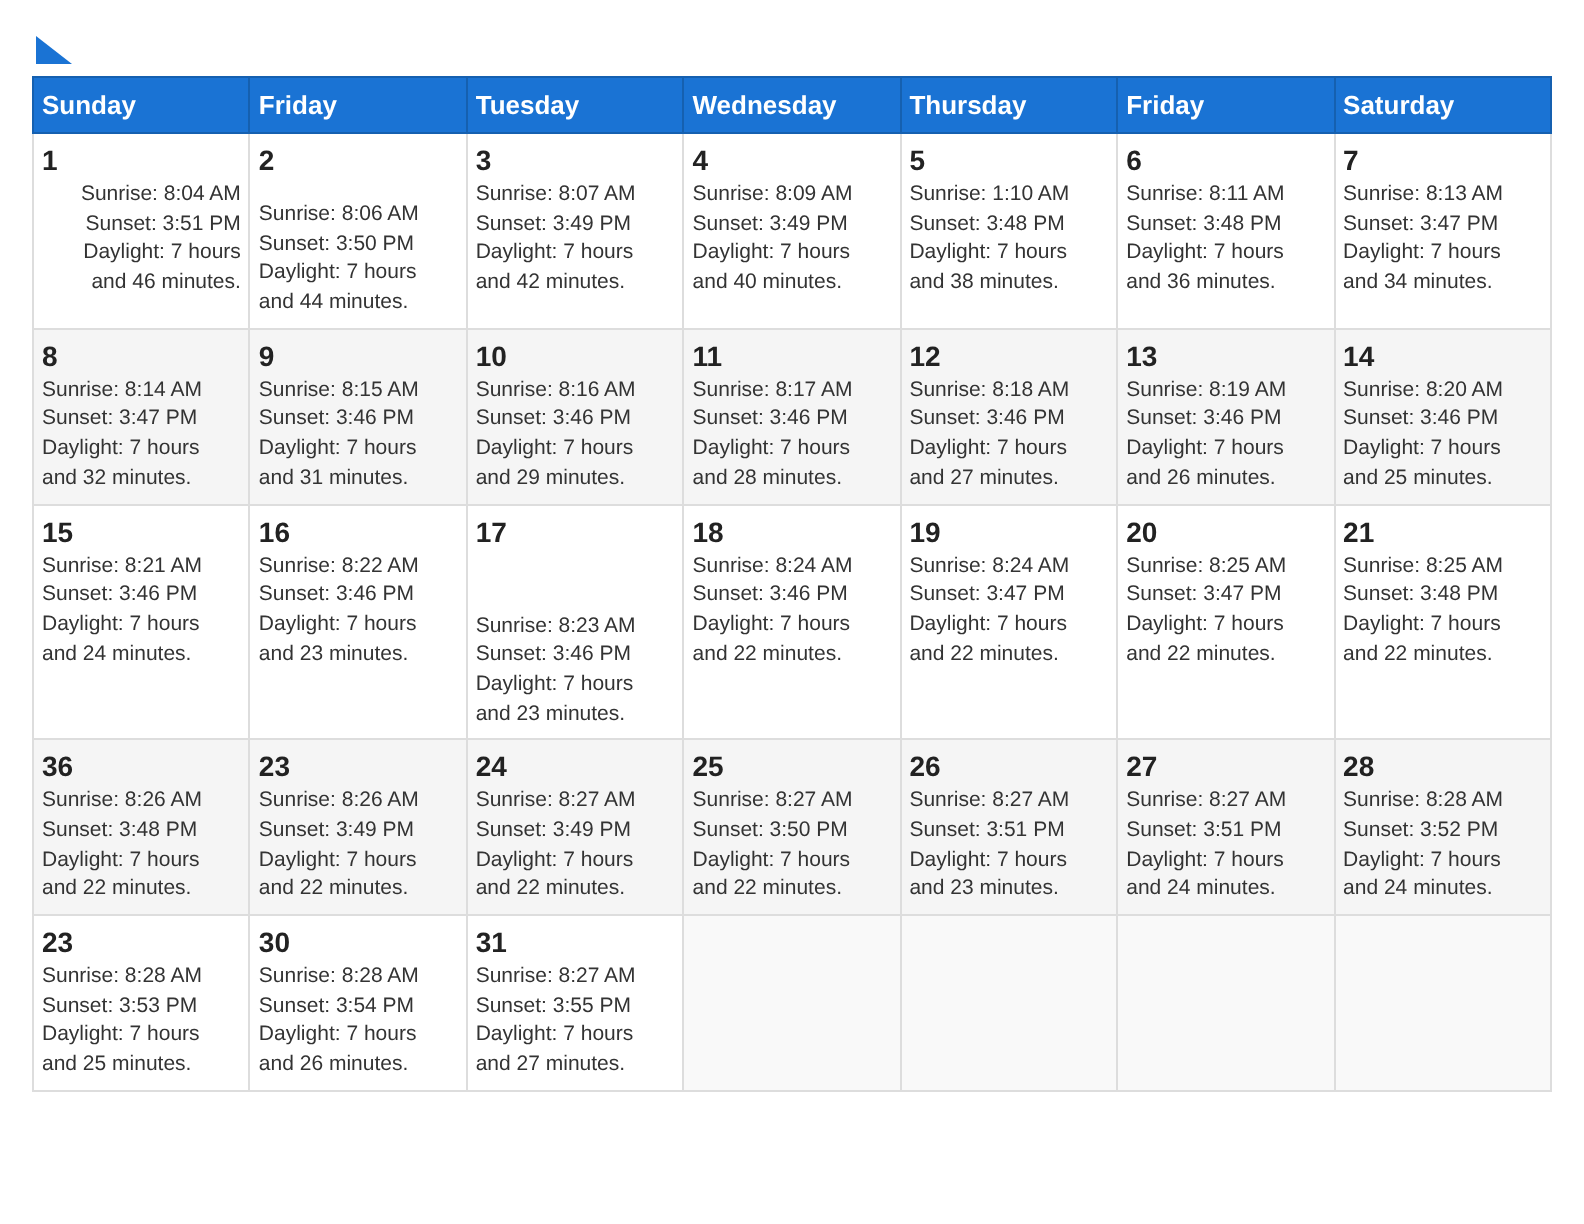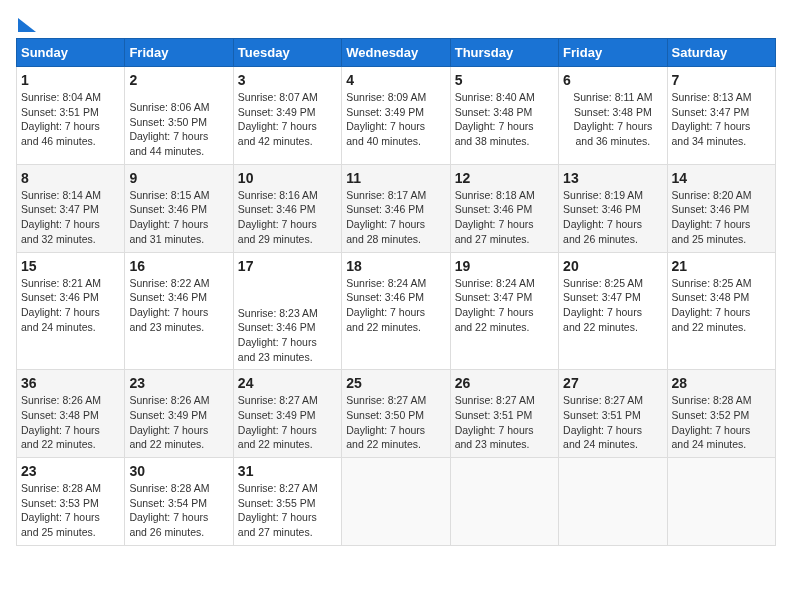--- a/index.html
+++ b/index.html
@@ -128,21 +128,21 @@
         <th>Wednesday</th>
         <th>Thursday</th>
         <th>Friday</th>
         <th>Saturday</th>
       </tr>
   </thead>
   <tbody id="calendar-body">
   <tr>
         <td>
           <span class="day-number">1</span>
-          <div class="day-info" style="white-space: pre-line;">Sunrise: 8:04 AM
+          <div class="day-info" style="white-space: pre-line; text-align: right;">Sunrise: 8:04 AM
 Sunset: 3:51 PM
 Daylight: 7 hours
 and 46 minutes.</div>
         </td>
         <td>
           <span class="day-number">2</span>
           <div class="day-info" style="white-space: pre-line; margin-top: 12px;">Sunrise: 8:06 AM
 Sunset: 3:50 PM
 Daylight: 7 hours
 and 44 minutes.</div>
@@ -156,28 +156,28 @@
         </td>
         <td>
           <span class="day-number">4</span>
           <div class="day-info" style="white-space: pre-line;">Sunrise: 8:09 AM
 Sunset: 3:49 PM
 Daylight: 7 hours
 and 40 minutes.</div>
         </td>
         <td>
           <span class="day-number">5</span>
-          <div class="day-info" style="white-space: pre-line;">Sunrise: 8:40 AM
+          <div class="day-info" style="white-space: pre-line;">Sunrise: 1:10 AM
 Sunset: 3:48 PM
 Daylight: 7 hours
 and 38 minutes.</div>
         </td>
         <td>
           <span class="day-number">6</span>
-          <div class="day-info" style="white-space: pre-line; text-align: center;">Sunrise: 8:11 AM
+          <div class="day-info" style="white-space: pre-line;">Sunrise: 8:11 AM
 Sunset: 3:48 PM
 Daylight: 7 hours
 and 36 minutes.</div>
         </td>
         <td>
           <span class="day-number">7</span>
           <div class="day-info" style="white-space: pre-line;">Sunrise: 8:13 AM
 Sunset: 3:47 PM
 Daylight: 7 hours
 and 34 minutes.</div>

